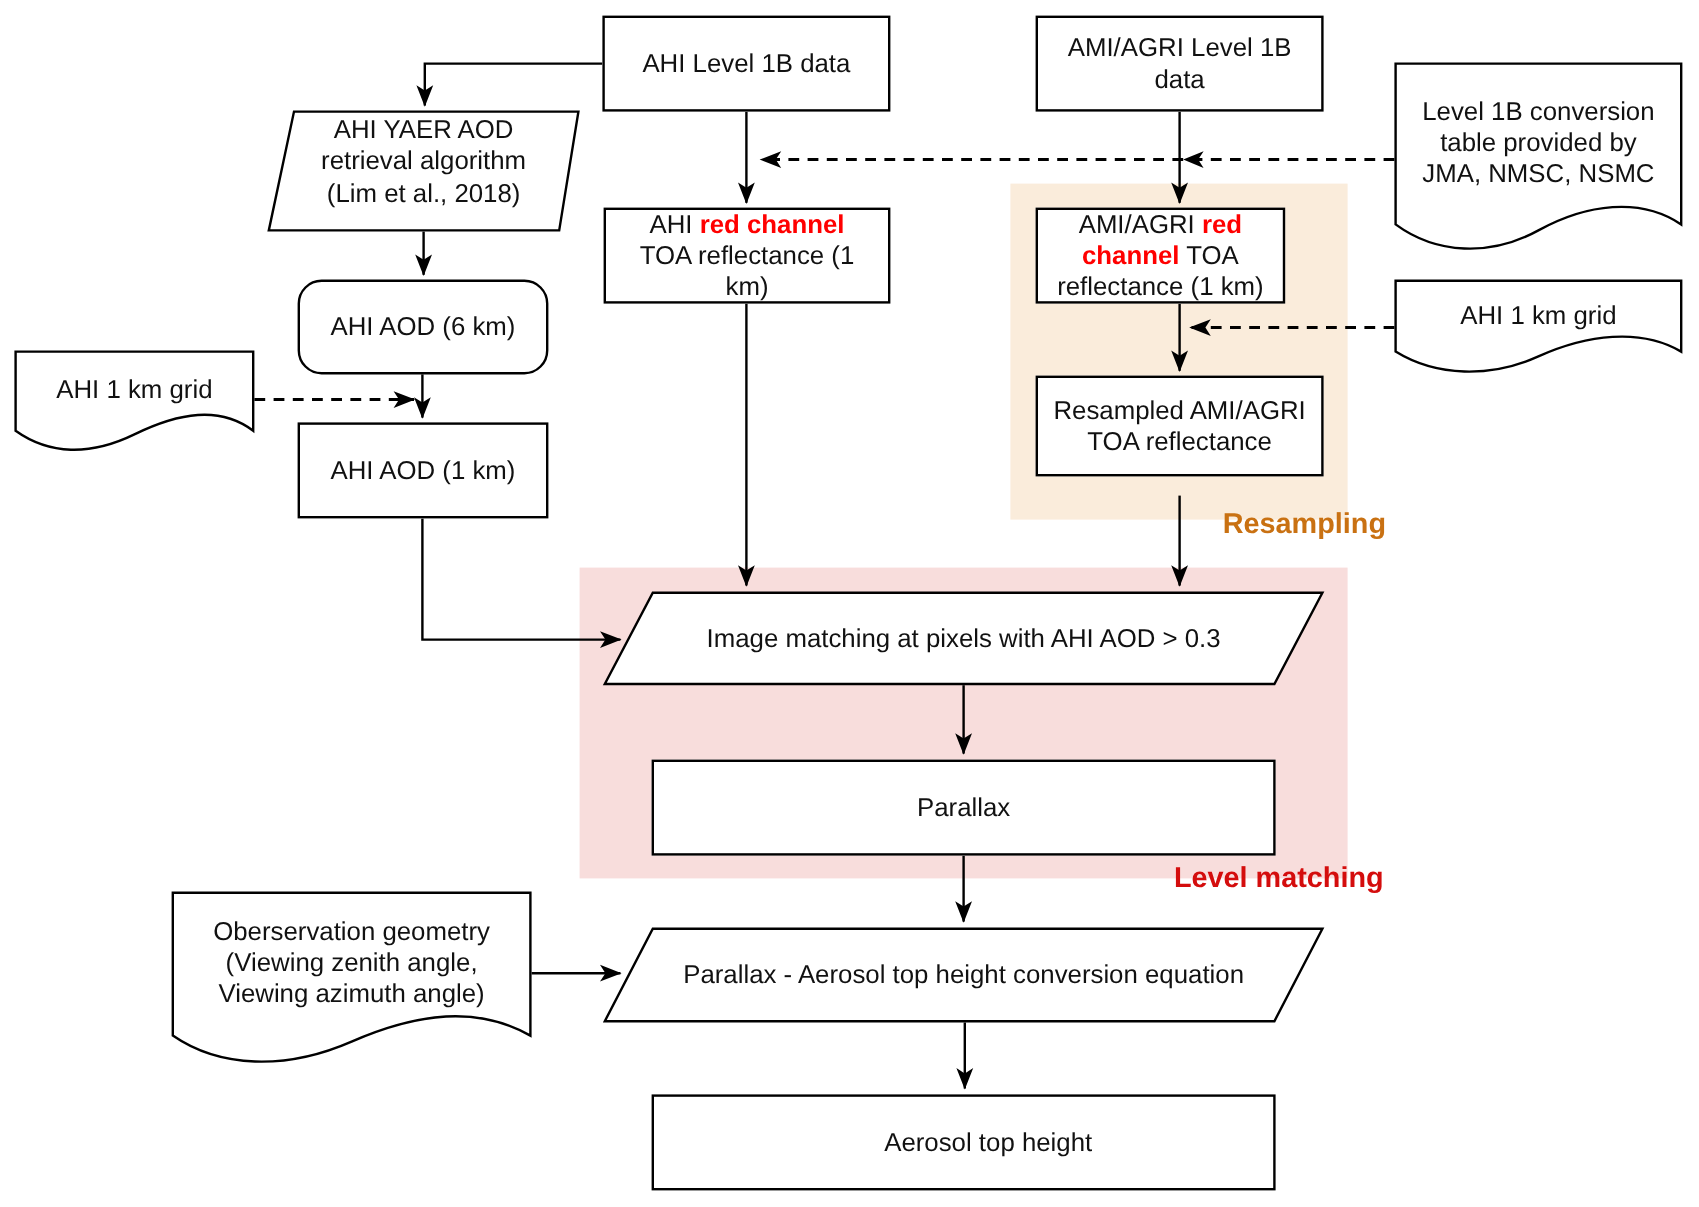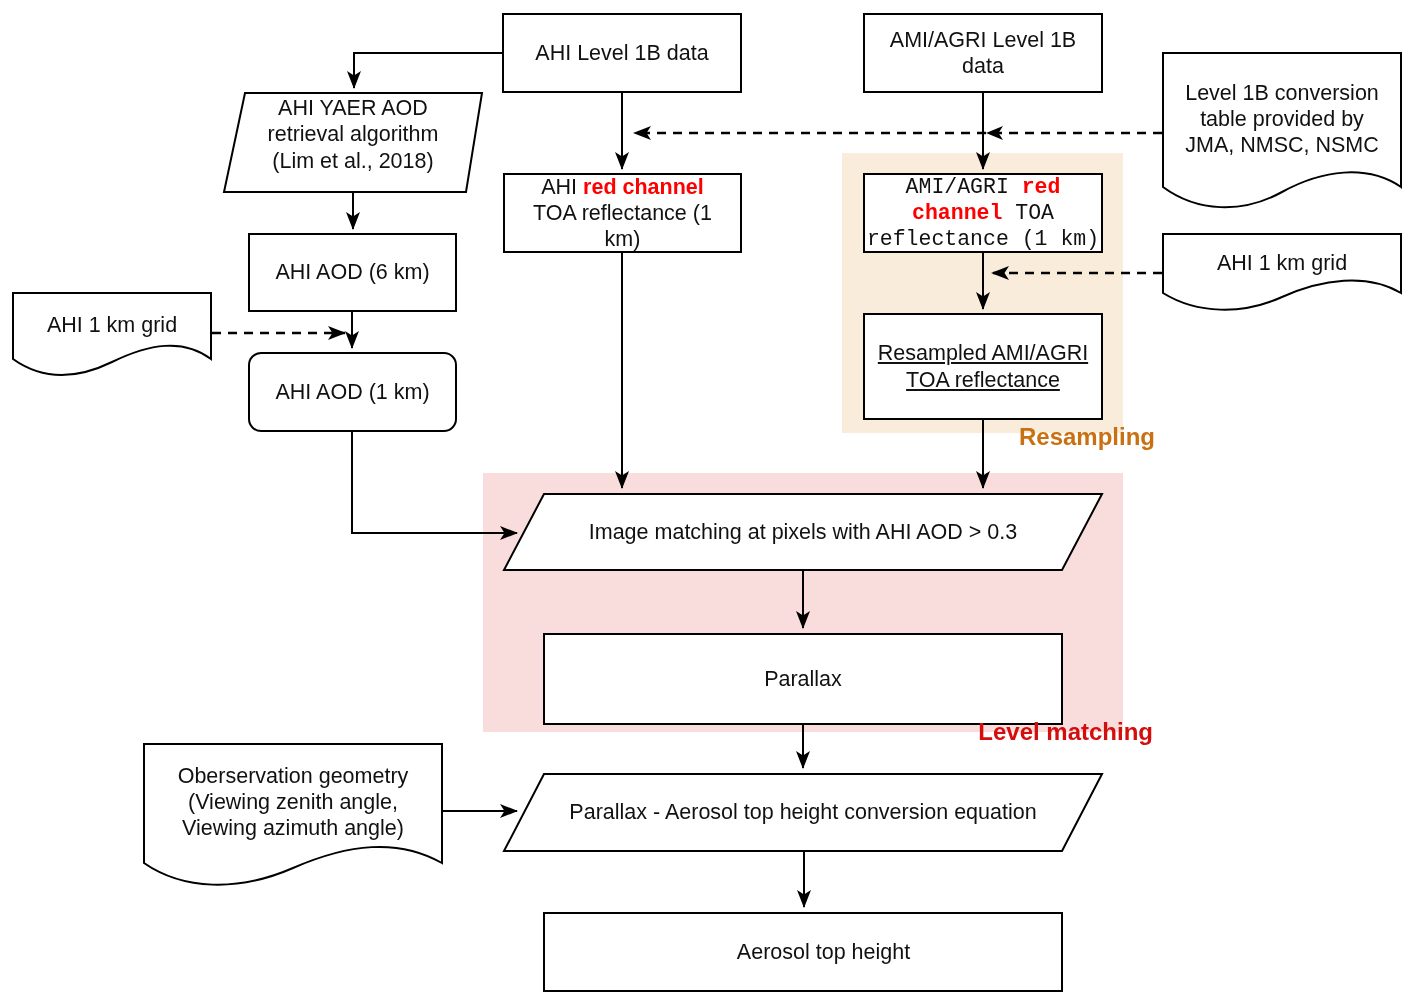--- a/index.html
+++ b/index.html
@@ -70,46 +70,46 @@
 
   <div class="node rect" style="left:502px;top:13px;width:240px;height:80px;">
     <span class="txt">AHI Level 1B data</span>
   </div>
 
   <div class="node rect" style="left:863px;top:13px;width:240px;height:80px;">
     <span class="txt">AMI/AGRI Level 1B
 data</span>
   </div>
 
-  <div class="node rect" style="left:248px;top:233px;width:209px;height:79px;">
+  <div class="node rect" style="left:248px;top:233px;width:209px;height:79px;border-radius:20px;">
     <span class="txt">AHI AOD (6 km)</span>
   </div>
 
-  <div class="node rect" style="left:248px;top:352px;width:209px;height:80px;border-radius:13px;">
+  <div class="node rect" style="left:248px;top:352px;width:209px;height:80px;">
     <span class="txt">AHI AOD (1 km)</span>
   </div>
 
   <div class="node rect" style="left:503px;top:173px;width:239px;height:80px;">
     <span class="txt"><span>AHI </span><span class="redtxt" style="color: rgb(255, 0, 0);">red channel</span><span>
 TOA reflectance (1
 km)</span></span>
   </div>
 
-  <div class="node rect" style="left:863px;top:173px;width:240px;height:80px;font-family:Liberation Mono, monospace;">
+  <div class="node rect" style="left:863px;top:173px;width:208px;height:80px;">
     <span class="txt"><span>AMI/AGRI </span><span class="redtxt" style="color: rgb(255, 0, 0);">red
 channel</span><span> TOA
 reflectance (1 km)</span></span>
   </div>
 
-  <div class="node rect" style="left:863px;top:313px;width:240px;height:107px;text-decoration:underline;">
+  <div class="node rect" style="left:863px;top:313px;width:240px;height:84px;">
     <span class="txt">Resampled AMI/AGRI
 TOA reflectance</span>
   </div>
 
-  <div class="node rect" style="left:543px;top:633px;width:520px;height:92px;">
+  <div class="node rect" style="left:543px;top:633px;width:520px;height:80px;">
     <span class="txt">Parallax</span>
   </div>
 
   <div class="node rect" style="left:543px;top:912px;width:520px;height:80px;padding-left:41px;">
     <span class="txt">Aerosol top height</span>
   </div>
 
   <div class="node shp" style="left:223px;top:92px;width:260px;height:85px;">
     <svg class="shape" width="260" height="101" viewBox="0 0 260 101">
       <polygon points="22,1 259,1 243,100 1,100"></polygon>

